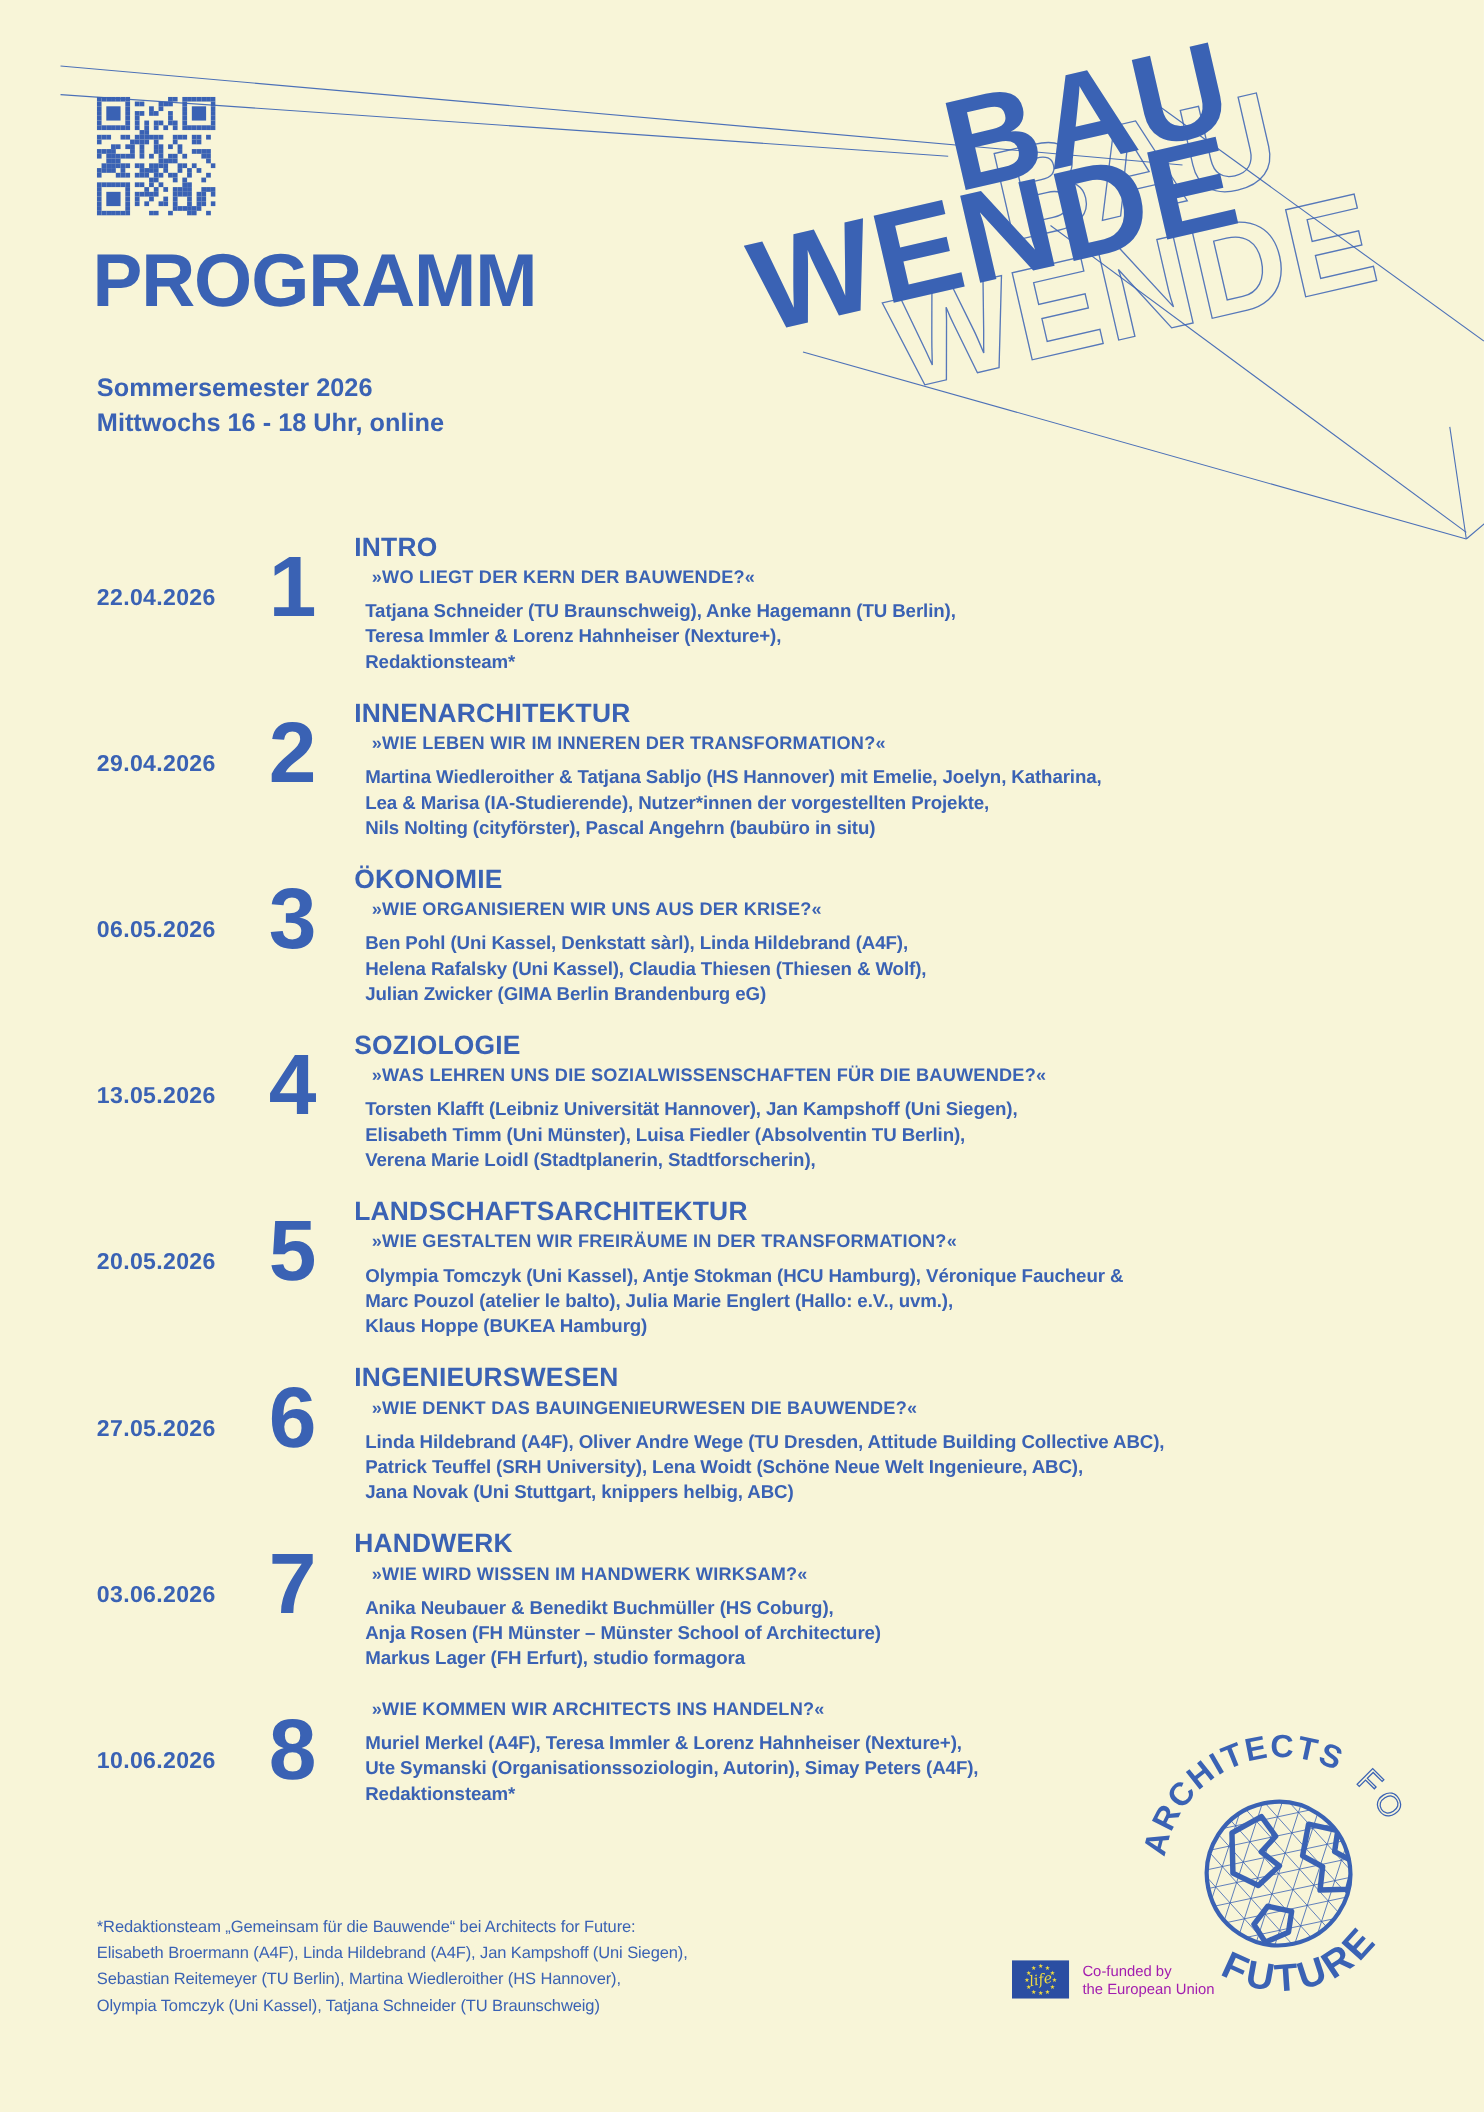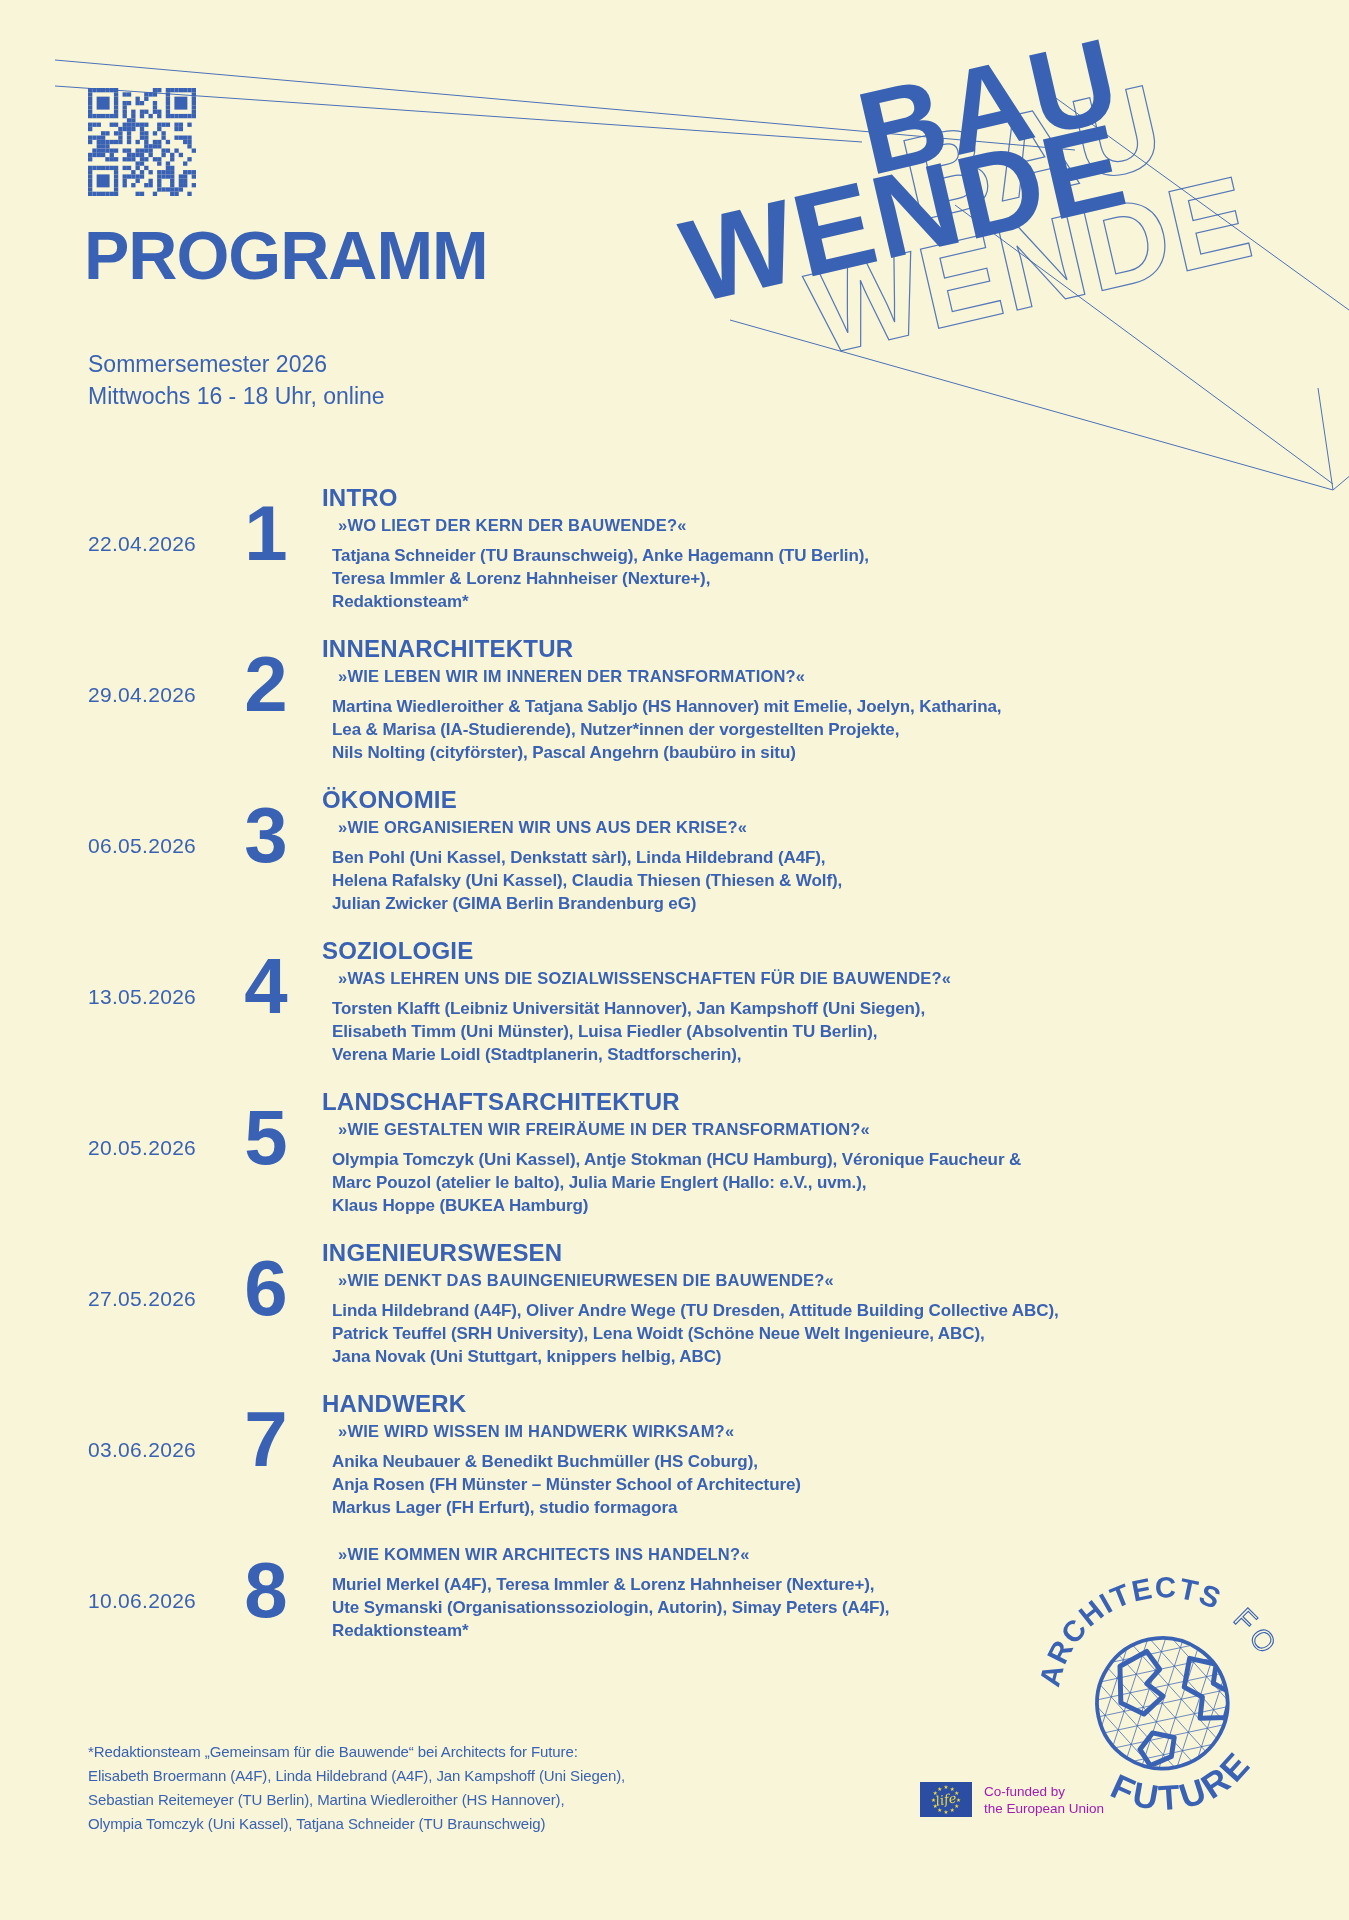--- a/index.html
+++ b/index.html
@@ -6,33 +6,33 @@
   .page{
     position:relative;width:1349px;height:1920px;overflow:hidden;
     background:#F8F5D8;color:#3A62B4;
     font-family:"Liberation Sans",sans-serif;
   }
   .abs{position:absolute;}
   
   .qr{left:88px;top:88px;width:108px;height:108px;}
   .network{left:545px;top:130px;font-size:20px;font-weight:bold;line-height:27px;letter-spacing:.5px;white-space:pre;}
   .page-title{left:84px;top:216px;font-size:68px;font-weight:bold;letter-spacing:-1px;}
-  .subtitle{left:88px;top:348px;font-size:23px;font-weight:normal;line-height:32px;white-space:pre;}
+  .subtitle{left:88px;top:336px;font-size:23px;font-weight:bold;line-height:32px;white-space:pre;}
   
   .logo-word{font-weight:bold;font-size:118px;letter-spacing:2px;transform-origin:left top;transform:rotate(-13deg);line-height:1;}
   .logo-bau{left:848px;top:78px;}
   .logo-wende{left:672px;top:206px;}
   .ghost{color:transparent;-webkit-text-stroke:1.2px #3A62B4;opacity:.85;}
   .ghost-bau{left:892px;top:124px;}
   .ghost-wende{left:798px;top:258px;}
   .deco{left:0;top:0;pointer-events:none;}
   
   .sessions{left:88px;top:484px;width:1140px;display:flex;flex-direction:column;}
   .session{display:grid;grid-template-columns:140px 76px 1fr;height:151px;}
-  .s-date{font-size:21px;font-weight:normal;margin-top:48px;letter-spacing:.3px;}
+  .s-date{font-size:21px;font-weight:bold;margin-top:48px;letter-spacing:.3px;}
   .s-num{font-size:78px;font-weight:bold;margin-top:14px;line-height:.9;text-align:center;}
   .s-body{padding-left:18px;}
   .s-title{font-size:24px;font-weight:bold;letter-spacing:.2px;}
   .s-q{font-size:16.5px;font-weight:bold;margin-top:4px;letter-spacing:.2px;margin-left:16px;}
   .s-speakers{font-size:17px;font-weight:bold;margin-top:9px;line-height:23px;white-space:pre;letter-spacing:-.1px;margin-left:10px;}
   
   .footnote{left:88px;top:1740px;font-size:15px;font-weight:normal;line-height:24px;white-space:pre;letter-spacing:-.1px;}
   .eu{left:920px;top:1782px;display:flex;align-items:center;gap:12px;}
   .eu-text{font-size:13.5px;font-weight:normal;line-height:17px;color:#a21caf;white-space:pre;}
   .a4f{left:1030px;top:1570px;transform:rotate(-12deg);}

